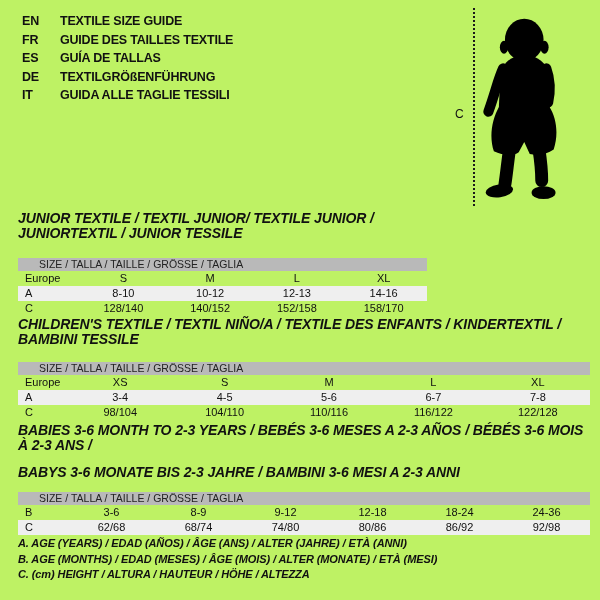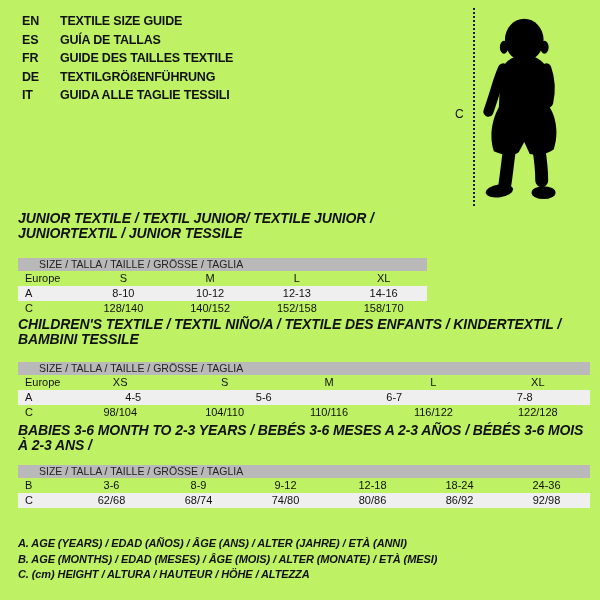--- a/index.html
+++ b/index.html
@@ -46,26 +46,26 @@
 <body>
 
 <div class="canvas">
 
   <div class="lang-header">
       <div class="lang-row">
         <span class="lang-code">EN</span>
         <span class="lang-text">TEXTILE SIZE GUIDE</span>
       </div>
       <div class="lang-row">
+        <span class="lang-code">FR</span>
+        <span class="lang-text">GUIDE DES TAILLES TEXTILE</span>
+      </div>
+      <div class="lang-row">
         <span class="lang-code">ES</span>
         <span class="lang-text">GUÍA DE TALLAS</span>
-      </div>
-      <div class="lang-row">
-        <span class="lang-code">FR</span>
-        <span class="lang-text">GUIDE DES TAILLES TEXTILE</span>
       </div>
       <div class="lang-row">
         <span class="lang-code">DE</span>
         <span class="lang-text">TEXTILGRÖßENFÜHRUNG</span>
       </div>
       <div class="lang-row">
         <span class="lang-code">IT</span>
         <span class="lang-text">GUIDA ALLE TAGLIE TESSILI</span>
       </div>
     </div>
@@ -127,39 +127,41 @@
         <div class="trow">
           <span class="rlabel">Europe</span>
           <span class="cell">XS</span>
           <span class="cell">S</span>
           <span class="cell">M</span>
           <span class="cell">L</span>
           <span class="cell">XL</span>
         </div>
         <div class="trow alt">
           <span class="rlabel">A</span>
+          <span class="cell">3-4</span>
           <span class="cell">4-5</span>
           <span class="cell">5-6</span>
           <span class="cell">6-7</span>
           <span class="cell">7-8</span>
         </div>
         <div class="trow">
           <span class="rlabel">C</span>
           <span class="cell">98/104</span>
           <span class="cell">104/110</span>
           <span class="cell">110/116</span>
           <span class="cell">116/122</span>
           <span class="cell">122/128</span>
         </div>
       </div>
   </section>
 
   <section class="sizetable" id="t3">
     <div class="table-title-wrap">
         <div class="table-title">BABIES 3-6 MONTH TO 2-3 YEARS / BEBÉS 3-6 MESES A 2-3 AÑOS / BÉBÉS 3-6 MOIS À 2-3 ANS /</div>
+        <div class="table-title">BABYS 3-6 MONATE BIS 2-3 JAHRE / BAMBINI 3-6 MESI A 2-3 ANNI</div>
       </div>
     <div class="size-bar">SIZE / TALLA / TAILLE / GRÖSSE / TAGLIA</div>
     <div>
         <div class="trow">
           <span class="rlabel">B</span>
           <span class="cell">3-6</span>
           <span class="cell">8-9</span>
           <span class="cell">9-12</span>
           <span class="cell">12-18</span>
           <span class="cell">18-24</span>

